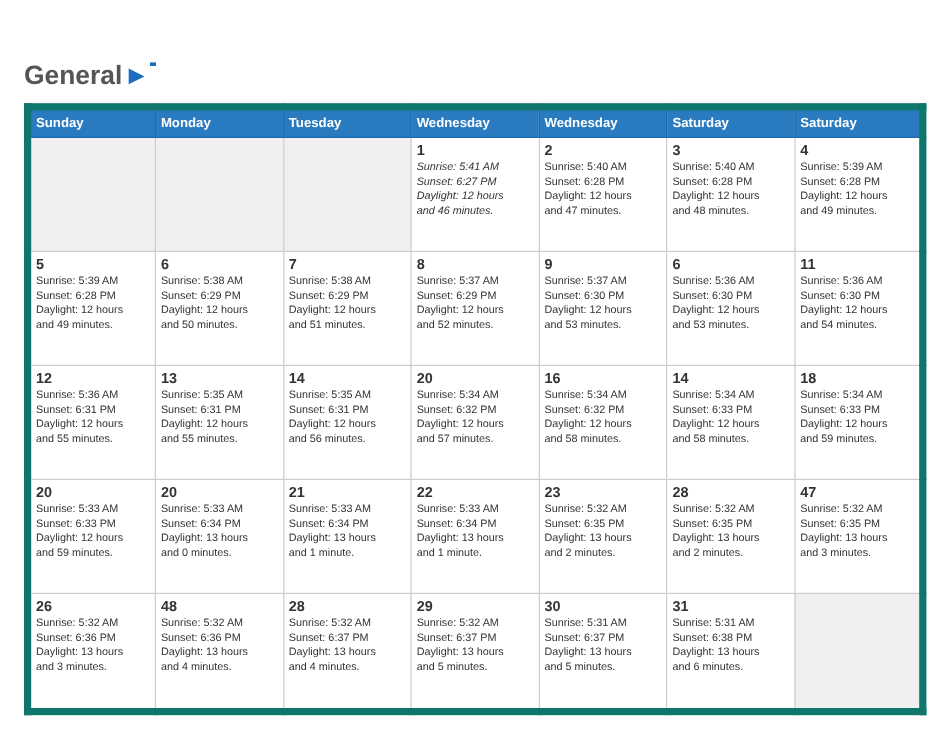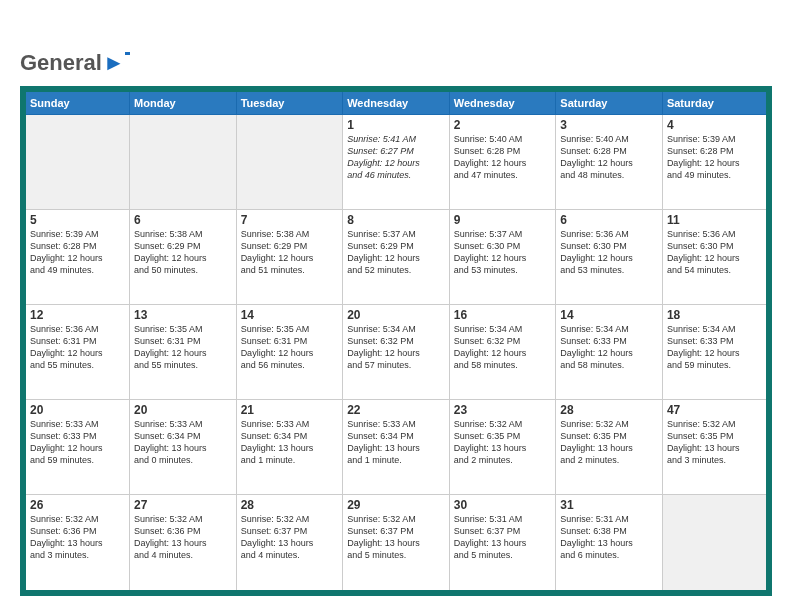--- a/index.html
+++ b/index.html
@@ -312,21 +312,21 @@
         </tr>
         <tr>
           <td>
             <span class="day-number">26</span>
             <div class="day-info" style="white-space: pre-wrap;">Sunrise: 5:32 AM
 Sunset: 6:36 PM
 Daylight: 13 hours
 and 3 minutes.</div>
           </td>
           <td>
-            <span class="day-number">27</span>
+            <span class="day-number">48</span>
             <div class="day-info" style="white-space: pre-wrap;">Sunrise: 5:32 AM
 Sunset: 6:36 PM
 Daylight: 13 hours
 and 4 minutes.</div>
           </td>
           <td>
             <span class="day-number">28</span>
             <div class="day-info" style="white-space: pre-wrap;">Sunrise: 5:32 AM
 Sunset: 6:37 PM
 Daylight: 13 hours

